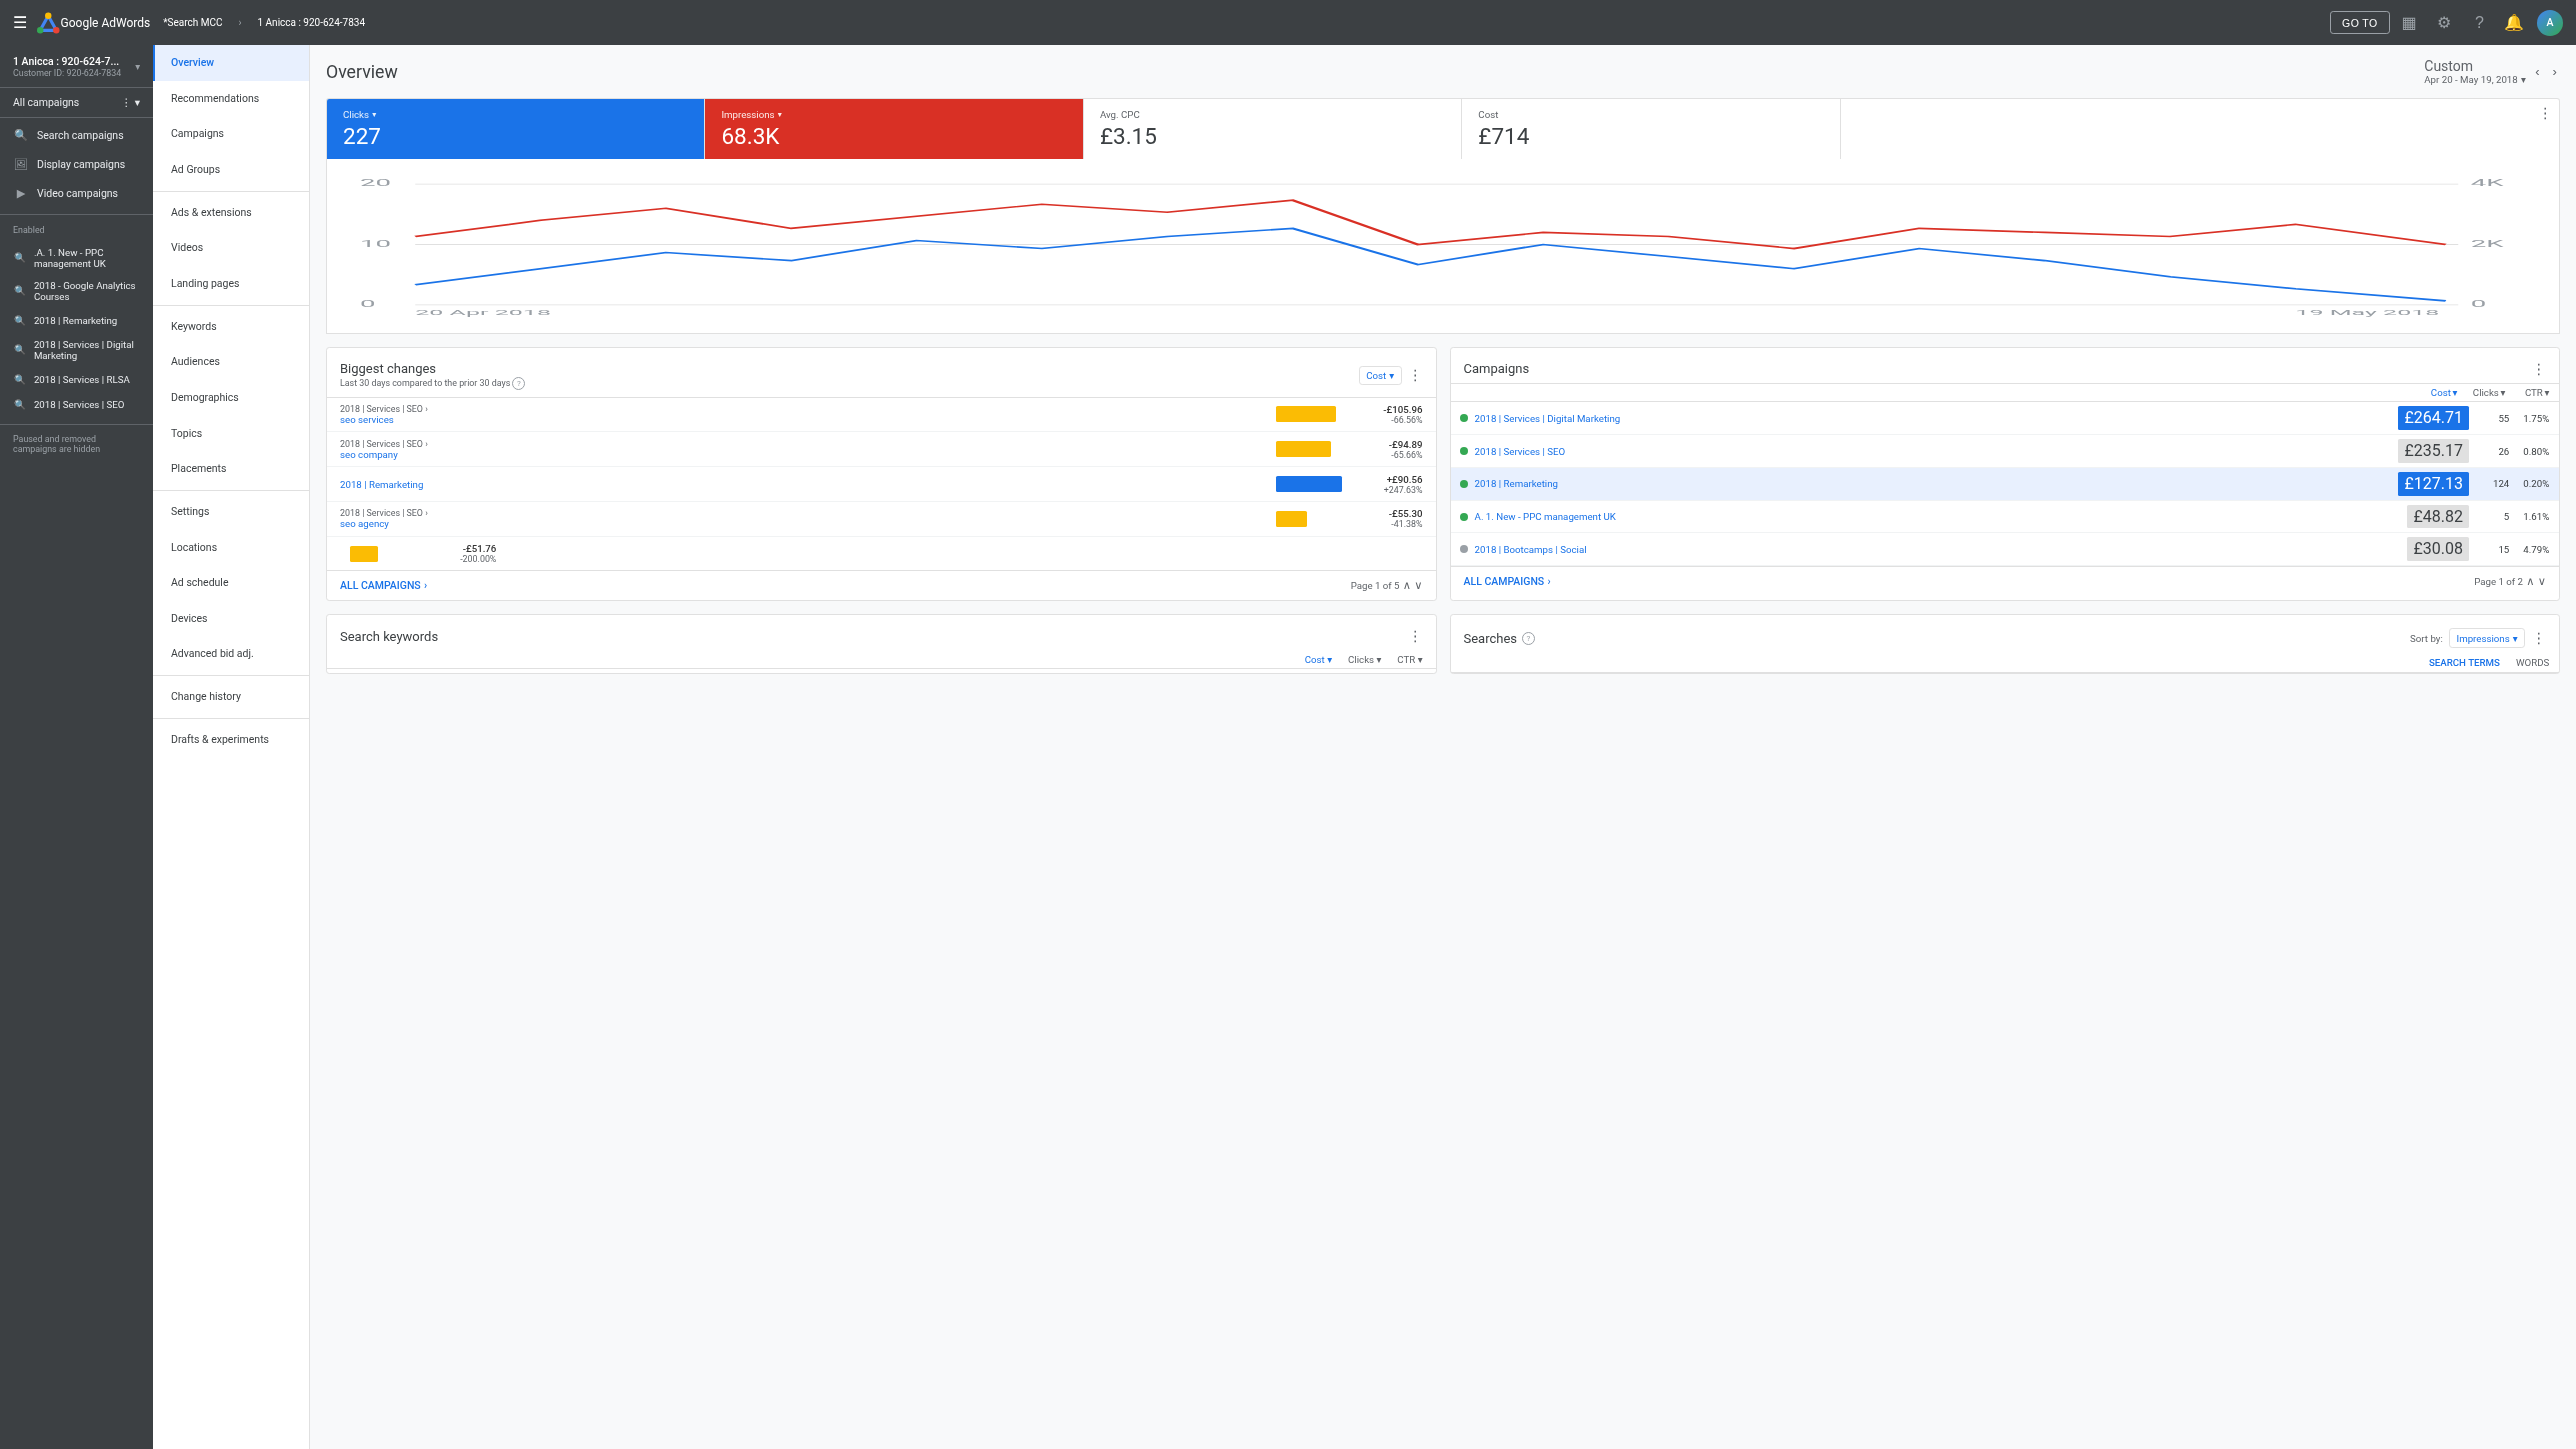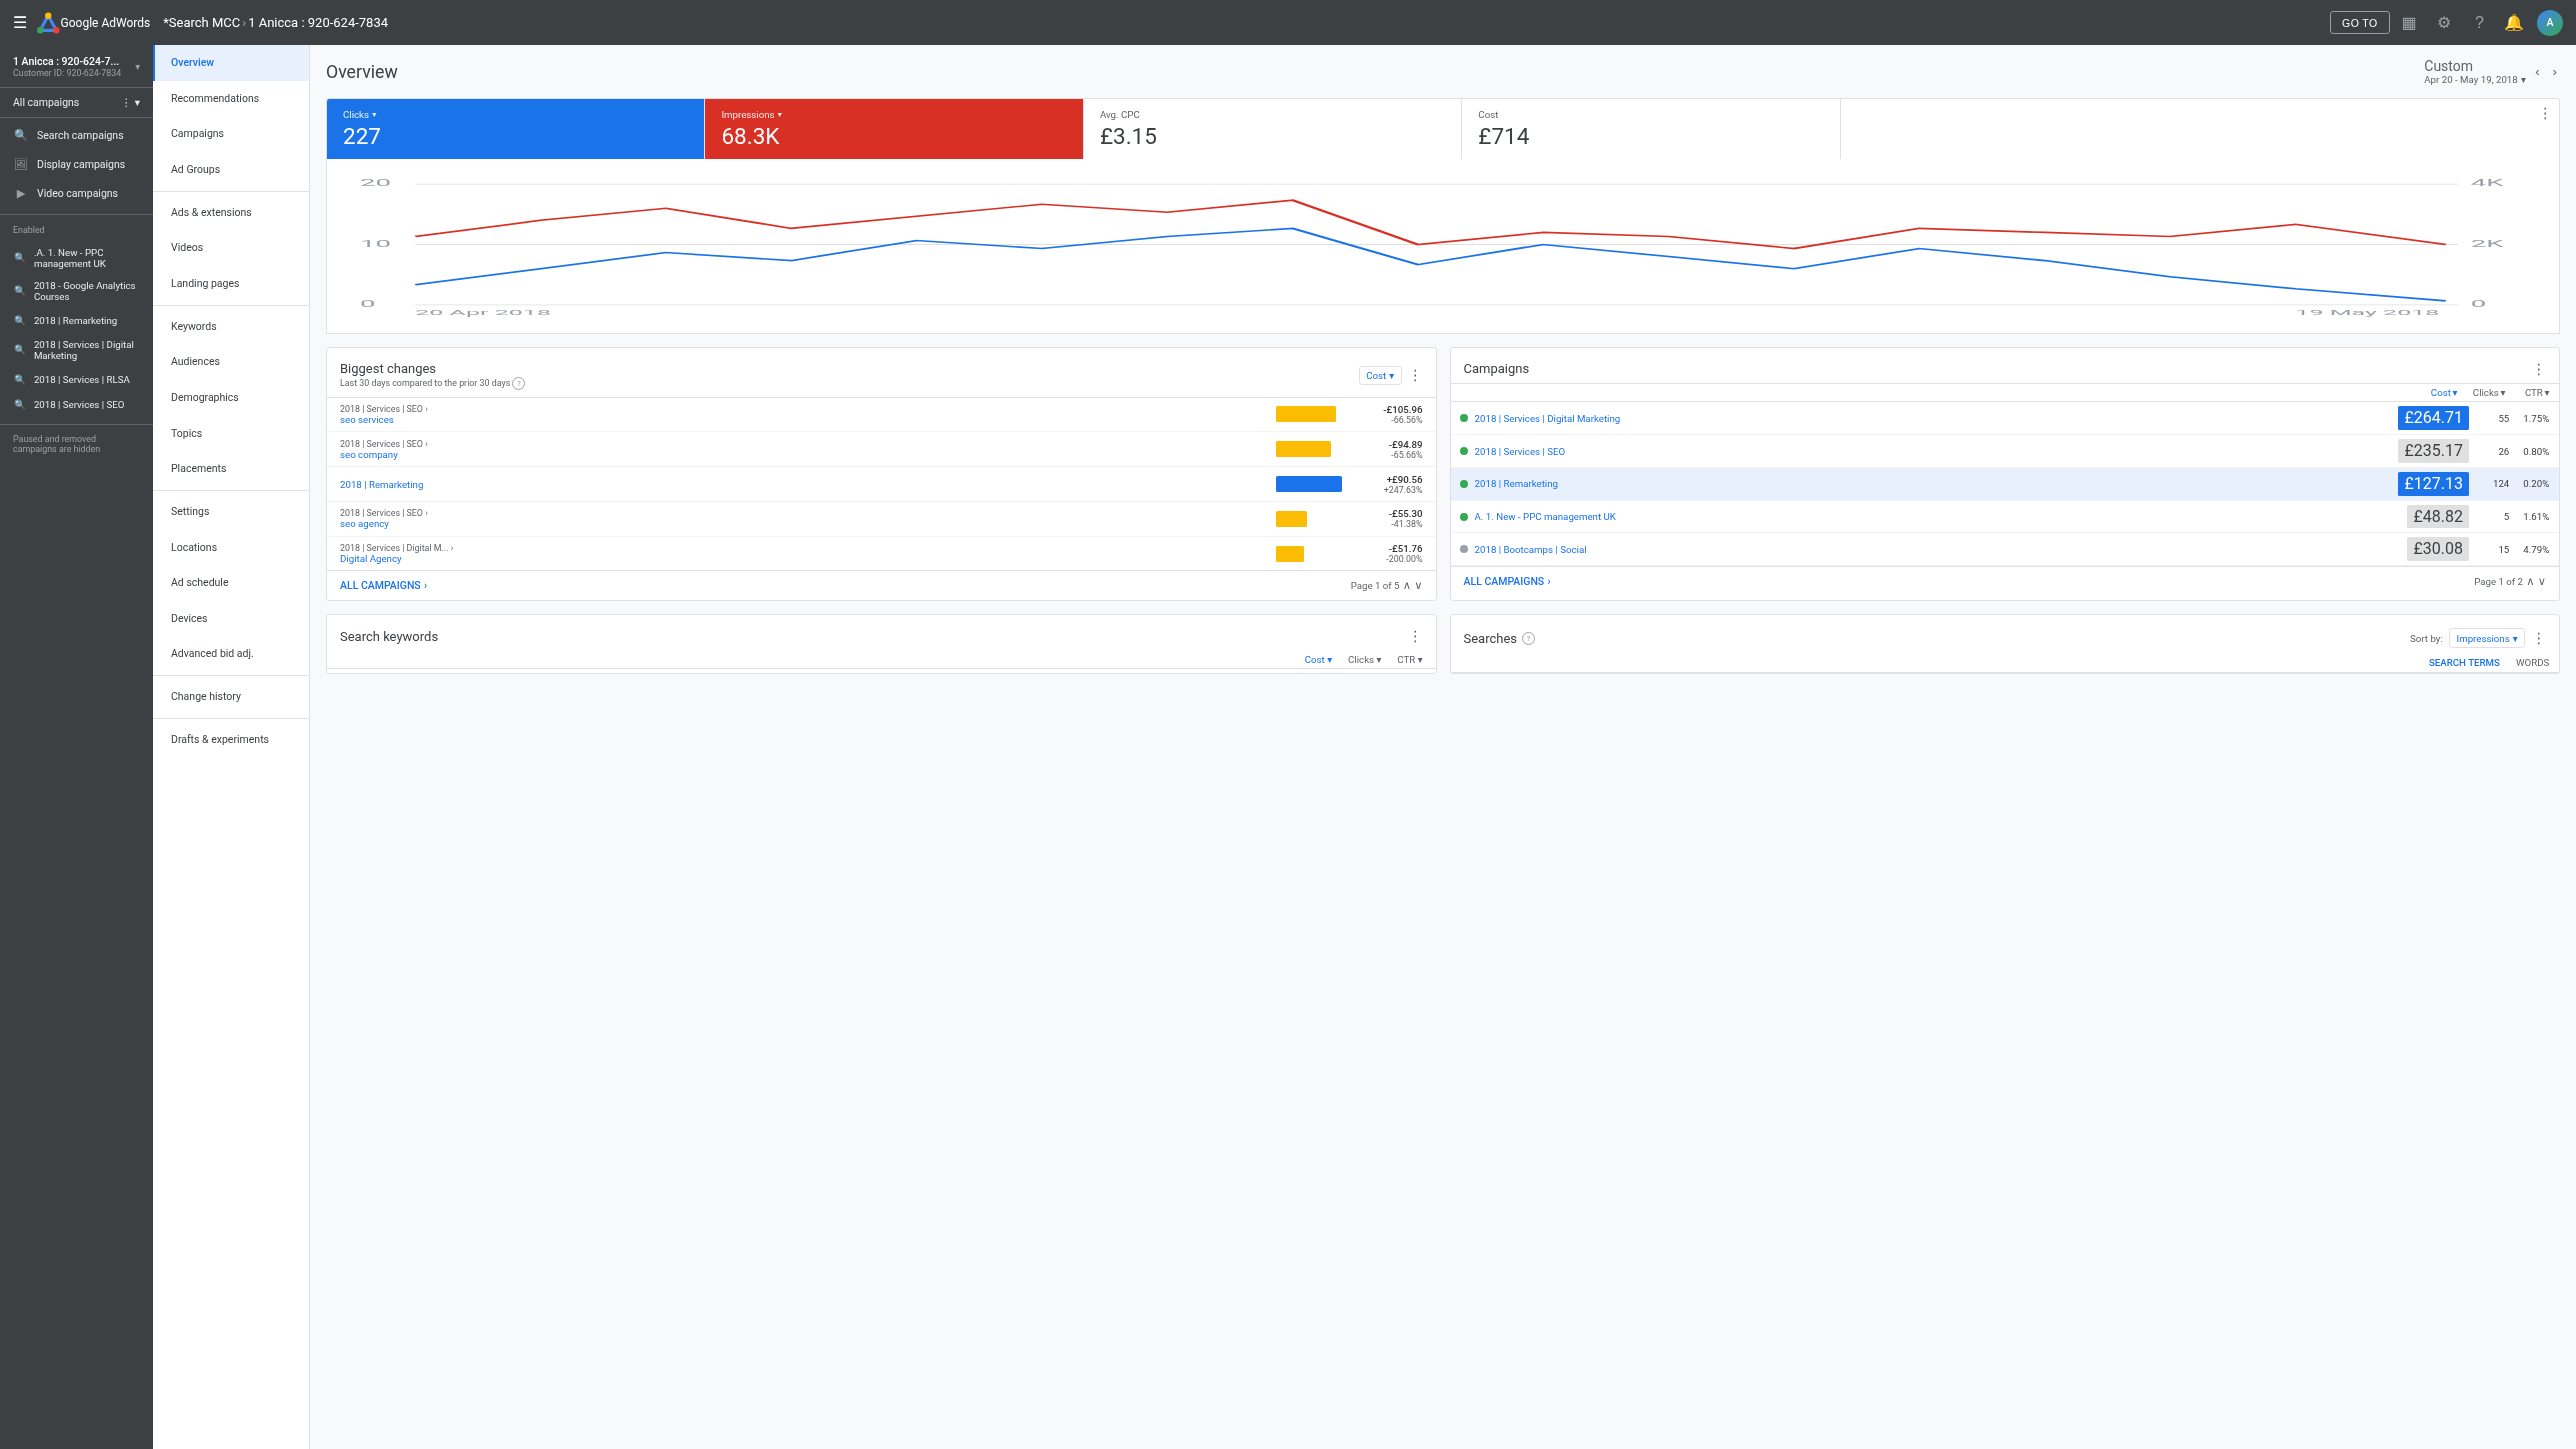--- a/index.html
+++ b/index.html
@@ -13,21 +13,21 @@
       align-items: center;
       height: 45px;
       padding: 0 13px;
       flex-shrink: 0;
       z-index: 100;
     }
     .top-nav .logo { display: flex; align-items: center; gap: 1px; margin-right: 13px; }
     .top-nav .logo-icon { width: 22.5px; height: 22.5px; }
     .top-nav .logo-text { font-size: 12px; color: #fff; font-weight: 400; }
     .top-nav .menu-icon { font-size: 16px; margin-right: 9.7px; cursor: pointer; color: #fff; }
-    .top-nav .breadcrumb { display: flex; align-items: flex-start; gap: 2px; flex: 1; font-size: 13px; }
+    .top-nav .breadcrumb { display: flex; align-items: flex-start; gap: 16px; flex: 1; font-size: 10px; }
     .top-nav .nav-actions { display: flex; align-items: center; gap: 3.2px; }
     .top-nav .goto-btn {
       background: none;
       border: 0.8px solid #9aa0a6;
       color: #fff;
       padding: 4.8px 11.3px;
       border-radius: 3.2px;
       cursor: pointer;
       font-size: 10.5px;
       font-weight: 500;
@@ -547,24 +547,20 @@
             <div class="changes-bar-container">
               <div class="changes-bar" style="width:31px;background:#fbbc04;"></div>
             </div>
             <div class="changes-values">
               <div class="amount">-£55.30</div>
               <div class="pct">-41.38%</div>
             </div>
           </div>
 
           <div class="changes-row">
-            <div class="changes-label">
-              <div class="parent">2018 | Services | Digital M... ›</div>
-              <div class="item">Digital Agency</div>
-            </div>
             <div class="changes-bar-container">
               <div class="changes-bar" style="width:28px;background:#fbbc04;"></div>
             </div>
             <div class="changes-values">
               <div class="amount">-£51.76</div>
               <div class="pct">-200.00%</div>
             </div>
           </div>
         </div>
 

